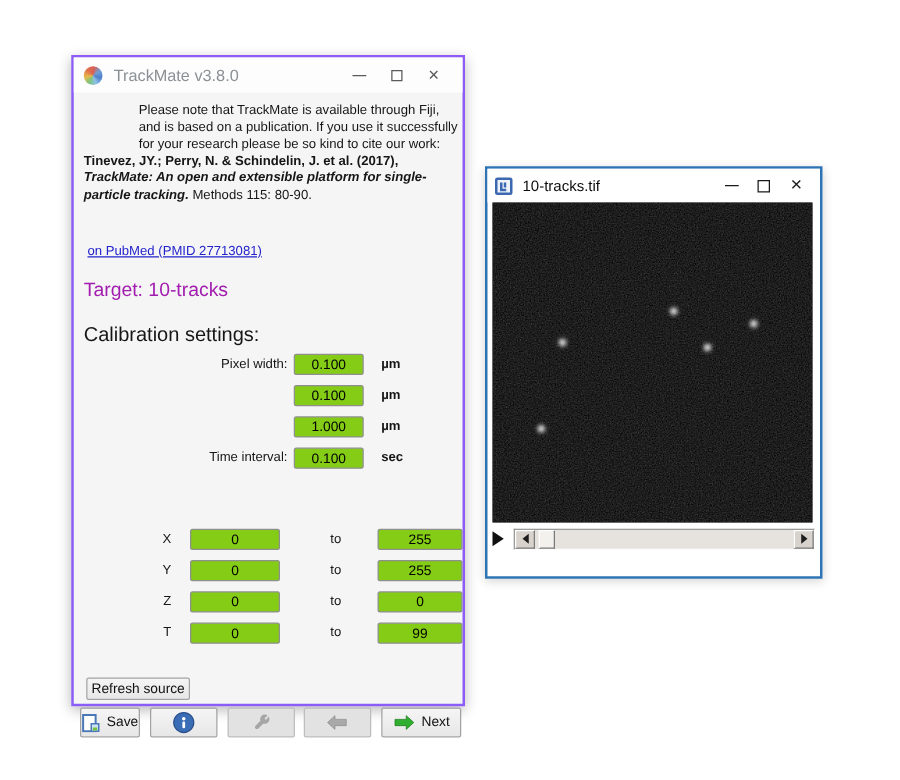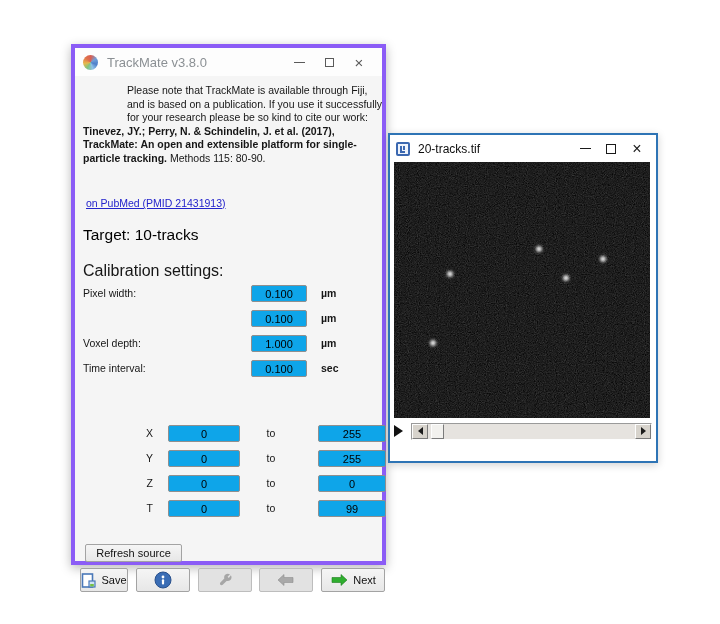--- a/index.html
+++ b/index.html
@@ -1,68 +1,68 @@
 <!DOCTYPE html>
 <html><head>
 <meta charset="utf-8">
 <style>
   * { margin:0; padding:0; box-sizing:border-box; }
   html,body { width:720px; height:624px; background:#ffffff; overflow:hidden;
               font-family:"Liberation Sans", sans-serif; }
   .win { position:absolute; }
 
   
-  .tm-win { left:71px; top:44px; width:315px; height:521px;
-            background:#f5f5f5; border:4px solid #8b5cf6;
+  .tm-win { left:57px; top:44px; width:315px; height:521px;
+            background:#f5f5f5; border:2px solid #8b5cf6;
             box-shadow:0 3px 10px rgba(0,0,0,.28); }
   .tm-titlebar { position:relative; height:28px; background:#fdfdfd;
                  display:flex; align-items:center; padding:0 8px; }
   .tm-logo { width:15px; height:15px; border-radius:50%;
              background:conic-gradient(from 210deg,#7fc47f,#e8b84b,#e0734d,#d95f52,#6f9fd8,#4f7fc9,#8ec1e8,#7fc47f);
              margin-right:9px; flex:0 0 auto; }
   .tm-title { font-size:13px; color:#8b9094; }
   .win-controls { margin-left:auto; display:flex; align-items:center; }
   .wc { width:30px; height:22px; display:flex; align-items:center; justify-content:center; color:#5a5a5a; }
   .wc-min  .bar { width:11px; height:1px; background:#5a5a5a; }
   .wc-max  .box { width:9px; height:9px; border:1px solid #5a5a5a; }
   .wc-close { font-size:15px; color:#5a5a5a; }
 
   .tm-body { position:relative; width:100%; height:491px; font-size:10.5px; color:#161616; }
   .cite { position:absolute; left:8px; top:8px; width:300px; line-height:13.5px; }
   .cite .intro { display:block;margin-left:44px; }
   .cite .authors { font-weight:bold; }
-  .cite .paper { font-weight:bold; }
+  .cite .paper { font-weight:bold; font-style:italic; }
   .pubmed-link { position:absolute; left:11px; top:121px; color:#2323cc; text-decoration:underline; }
-  .target { position:absolute; left:8px; top:150px; font-size:15.5px; color:#000000; }
+  .target { position:absolute; left:8px; top:150px; font-size:15.5px; color:#a21caf; }
   .section-label { position:absolute; left:8px; font-size:16px; }
   .lbl-cal { top:186px; }
   .lbl-crop { top:327px; }
 
   .cal-row { position:absolute; left:0; height:17px; width:100%; }
-  .cal-row .rlabel { position:absolute; left:8px; width:163px; text-align:left; top:2px; }
+  .cal-row .rlabel { position:absolute; left:8px; width:163px; text-align:right; top:2px; }
   .cal-row .rfield { position:absolute; left:176px; top:0; width:56px; height:17px; }
   .cal-row .runit  { position:absolute; left:246px; top:2px;font-weight:bold; }
   .cal-1 { top:209px; } .cal-2 { top:234px; } .cal-3 { top:259px; } .cal-4 { top:284px; }
 
   .crop-row { position:absolute; left:0; height:17px; width:100%; }
   .crop-row .axis { position:absolute; left:8px; width:70px; text-align:right; top:2px; }
   .crop-row .f1 { position:absolute; left:93px;  top:0; width:72px; height:17px; }
-  .crop-row .to { position:absolute; left:178px; width:36px; text-align:center; top:2px; }
+  .crop-row .to { position:absolute; left:178px; width:36px; text-align:right; top:2px; }
   .crop-row .f2 { position:absolute; left:243px; top:0; width:68px; height:17px; }
   .crop-1 { top:349px; } .crop-2 { top:374px; } .crop-3 { top:399px; } .crop-4 { top:424px; }
 
   input.field { width:100%; height:100%; border:1px solid #8f8f8f; border-radius:2px;
-                background:#0ea5e9; font-size:11px; text-align:center;
+                background:#84cc16; font-size:11px; text-align:center;
                 font-family:"Liberation Sans", sans-serif; color:#000; }
 
   .btn { border:1px solid #a3a3a3; border-radius:2px; background:linear-gradient(#f5f5f5,#e7e7e7);
          font-size:11px; color:#111; display:flex; align-items:center; justify-content:center;
          font-family:"Liberation Sans", sans-serif; }
   .btn.disabled { background:#e2e2e2; border-color:#bdbdbd; }
-  .refresh-btn { position:absolute; left:10px; top:468px; width:97px; height:18px; }
+  .refresh-btn { position:absolute; left:10px; top:468px; width:83px; height:18px; }
   .btn-row { position:absolute; left:5px; top:492px; width:305px; height:24px;
              display:flex; justify-content:space-between; align-items:center; }
   .btn-row .btn { height:24px; }
   .b-save { width:48px; } .b-info { width:54px; } .b-wrench { width:54px; }
   .b-back { width:54px; } .b-next { width:64px; }
   .btn svg { display:block; }
   .b-save span { margin-left:5px; } .b-next span { margin-left:5px; }
 
   
   .img-win { left:388px; top:133px; width:270px; height:330px;
@@ -112,37 +112,36 @@
       <div class="wc wc-max">
           <div class="box"></div>
         </div>
       <div class="wc wc-close">×</div>
     </div>
   </div>
 
   <div class="tm-body">
     <p class="cite"><span class="intro">Please note that TrackMate is available through Fiji, and is based on a publication. If you use it successfully for your research please be so kind to cite our work:</span><span class="authors">Tinevez, JY.; Perry, N. &amp; Schindelin, J. et al. (2017),</span> <span class="paper">TrackMate: An open and extensible platform for single-particle tracking.</span><span> Methods 115: 80-90.</span></p>
 
-    <a class="pubmed-link" href="#">on PubMed (PMID 21431913)</a>
+    <a class="pubmed-link" href="#">on PubMed (PMID 27713081)</a>
 
     <div class="target">Target: 10-tracks</div>
 
     <div class="section-label lbl-cal">Calibration settings:</div>
 
     <div class="cal-row cal-1">
       <span class="rlabel">Pixel width:</span>
       <span class="rfield"><input class="field" value="0.100" style=""></span>
       <span class="runit">µm</span>
     </div>
     <div class="cal-row cal-2">
       <span class="rfield"><input class="field" value="0.100" style=""></span>
       <span class="runit">µm</span>
     </div>
     <div class="cal-row cal-3">
-      <span class="rlabel">Voxel depth:</span>
       <span class="rfield"><input class="field" value="1.000" style=""></span>
       <span class="runit">µm</span>
     </div>
     <div class="cal-row cal-4">
       <span class="rlabel">Time interval:</span>
       <span class="rfield"><input class="field" value="0.100" style=""></span>
       <span class="runit">sec</span>
     </div>
 
 
@@ -209,21 +208,21 @@
   </div>
 </div>
 
 <div class="win img-win">
   <div class="img-titlebar">
     <div class="ij-icon">
         <i class="p1"></i>
         <i class="p2"></i>
         <i class="p3"></i>
       </div>
-    <div class="img-title">20-tracks.tif</div>
+    <div class="img-title">10-tracks.tif</div>
     <div class="win-controls">
       <div class="wc wc-min">
           <div class="bar"></div>
         </div>
       <div class="wc wc-max">
           <div class="box"></div>
         </div>
       <div class="wc wc-close">×</div>
     </div>
   </div>

